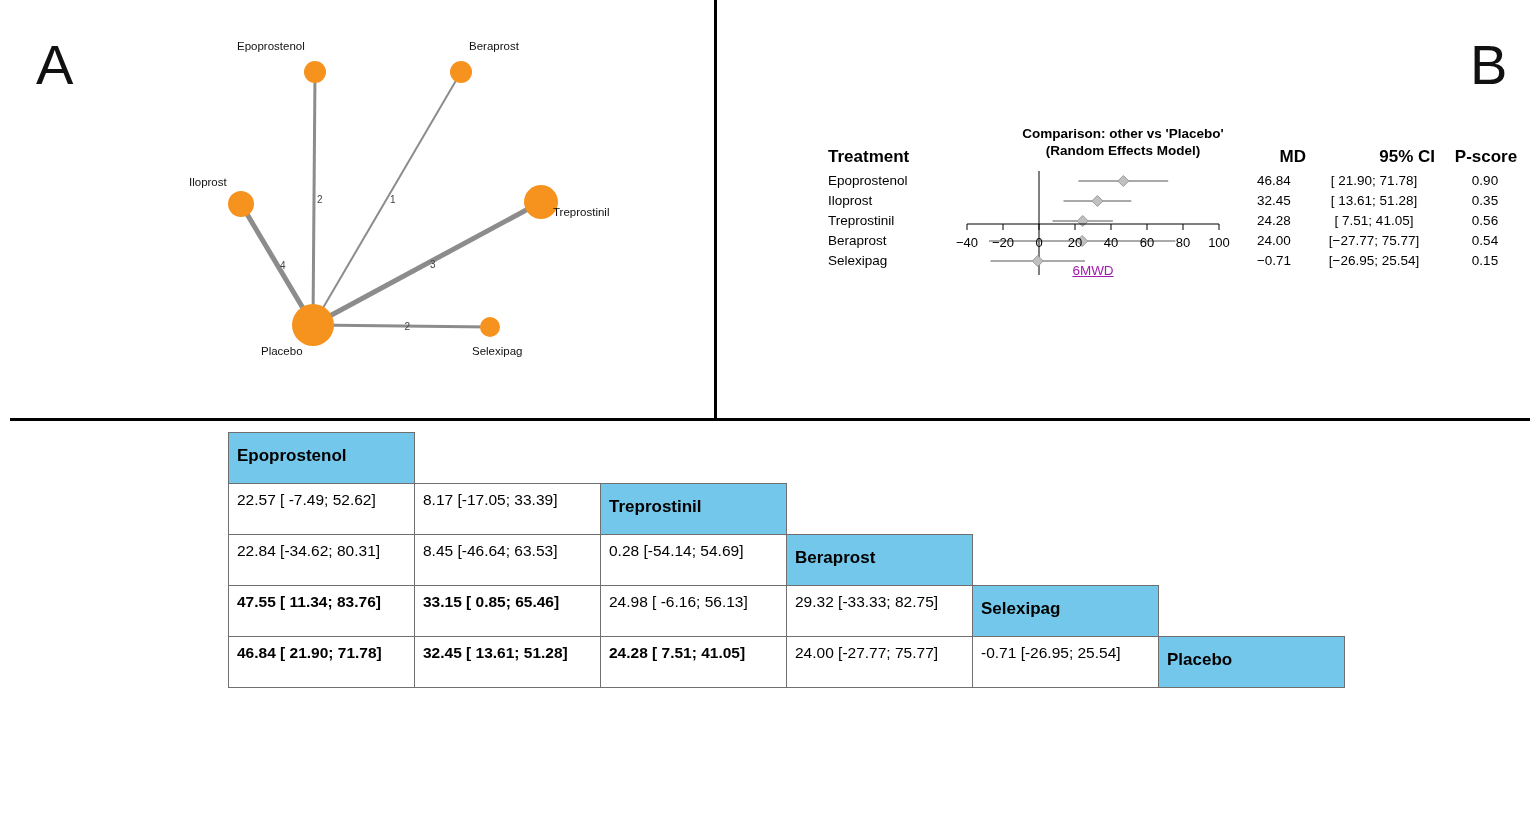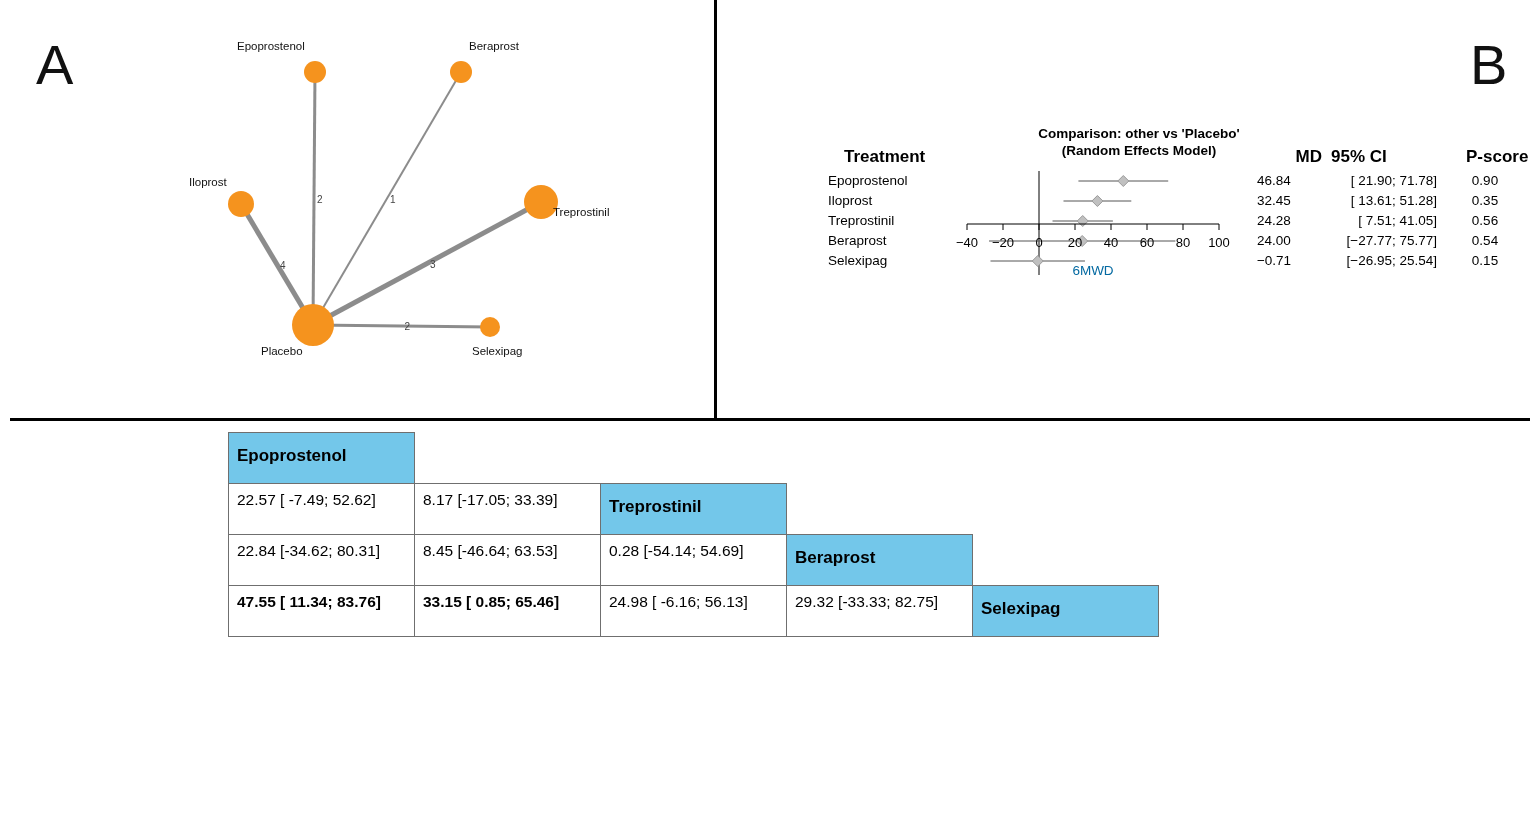--- a/index.html
+++ b/index.html
@@ -60,21 +60,20 @@
   }
   #forest-inner {
     position: absolute;
     left: 110px;
     top: 125px;
     width: 700px;
   }
   .fp-header {
     position: relative;
     height: 42px;
-    margin-left: 16px;
   }
   .fp-title {
     position: absolute;
     left: 130px;
     top: 0;
     width: 330px;
     text-align: center;
     font-size: 13.5px;
     font-weight: bold;
     color: #000;
@@ -82,22 +81,22 @@
   }
   .fp-col-head {
     position: absolute;
     font-size: 17px;
     font-weight: bold;
     color: #000;
     top: 22px;
   }
   #fp-head-treatment { left: 0; }
   #fp-head-md { left: 420px; width: 58px; text-align: right; }
-  #fp-head-ci { left: 487px; width: 120px; text-align: left; }
-  #fp-head-pscore { left: 622px; width: 72px; text-align: left; }
+  #fp-head-ci { left: 487px; width: 120px; text-align: right; }
+  #fp-head-pscore { left: 622px; width: 72px; text-align: center; }
 
   .fp-rows { position: relative; margin-top: 4px; }
   .fp-row {
     position: relative;
     height: 20px;
     font-size: 13.5px;
     color: #000;
   }
   .fp-treat {
     position: absolute;
@@ -108,21 +107,21 @@
     position: absolute;
     left: 415px;
     width: 62px;
     text-align: center;
     top: 2px;
   }
   .fp-ci {
     position: absolute;
     left: 483px;
     width: 126px;
-    text-align: right;
+    text-align: center;
     top: 2px;
     font-variant-numeric: tabular-nums;
   }
   .fp-pscore {
     position: absolute;
     left: 620px;
     width: 74px;
     text-align: center;
     top: 2px;
   }
@@ -150,21 +149,22 @@
     text-align: center;
     top: 14px;
   }
   #fp-xlabel {
     position: absolute;
     left: 130px;
     top: 138px;
     width: 270px;
     text-align: center;
     font-size: 13.5px;
-    color: #0369a1;
+    color: #a21caf;
+    text-decoration: underline;
   }
 
   
   #panel-c {
     position: absolute;
     left: 0;
     top: 424px;
     width: 1535px;
     height: 396px;
   }
@@ -339,15 +339,23 @@
           <td class="empty"></td>
         </tr>
         <tr>
           <td class="bold-cell">47.55 [ 11.34; 83.76]</td>
           <td class="bold-cell">33.15 [  0.85; 65.46]</td>
           <td>24.98 [ -6.16; 56.13]</td>
           <td>29.32 [-33.33; 82.75]</td>
           <td class="diag">Selexipag</td>
           <td class="empty"></td>
         </tr>
+        <tr>
+          <td class="bold-cell">46.84 [ 21.90; 71.78]</td>
+          <td class="bold-cell">32.45 [ 13.61; 51.28]</td>
+          <td class="bold-cell">24.28 [  7.51; 41.05]</td>
+          <td>24.00 [-27.77; 75.77]</td>
+          <td>-0.71 [-26.95; 25.54]</td>
+          <td class="diag">Placebo</td>
+        </tr>
       </tbody>
   </table>
 </div>
 
 </body></html>

